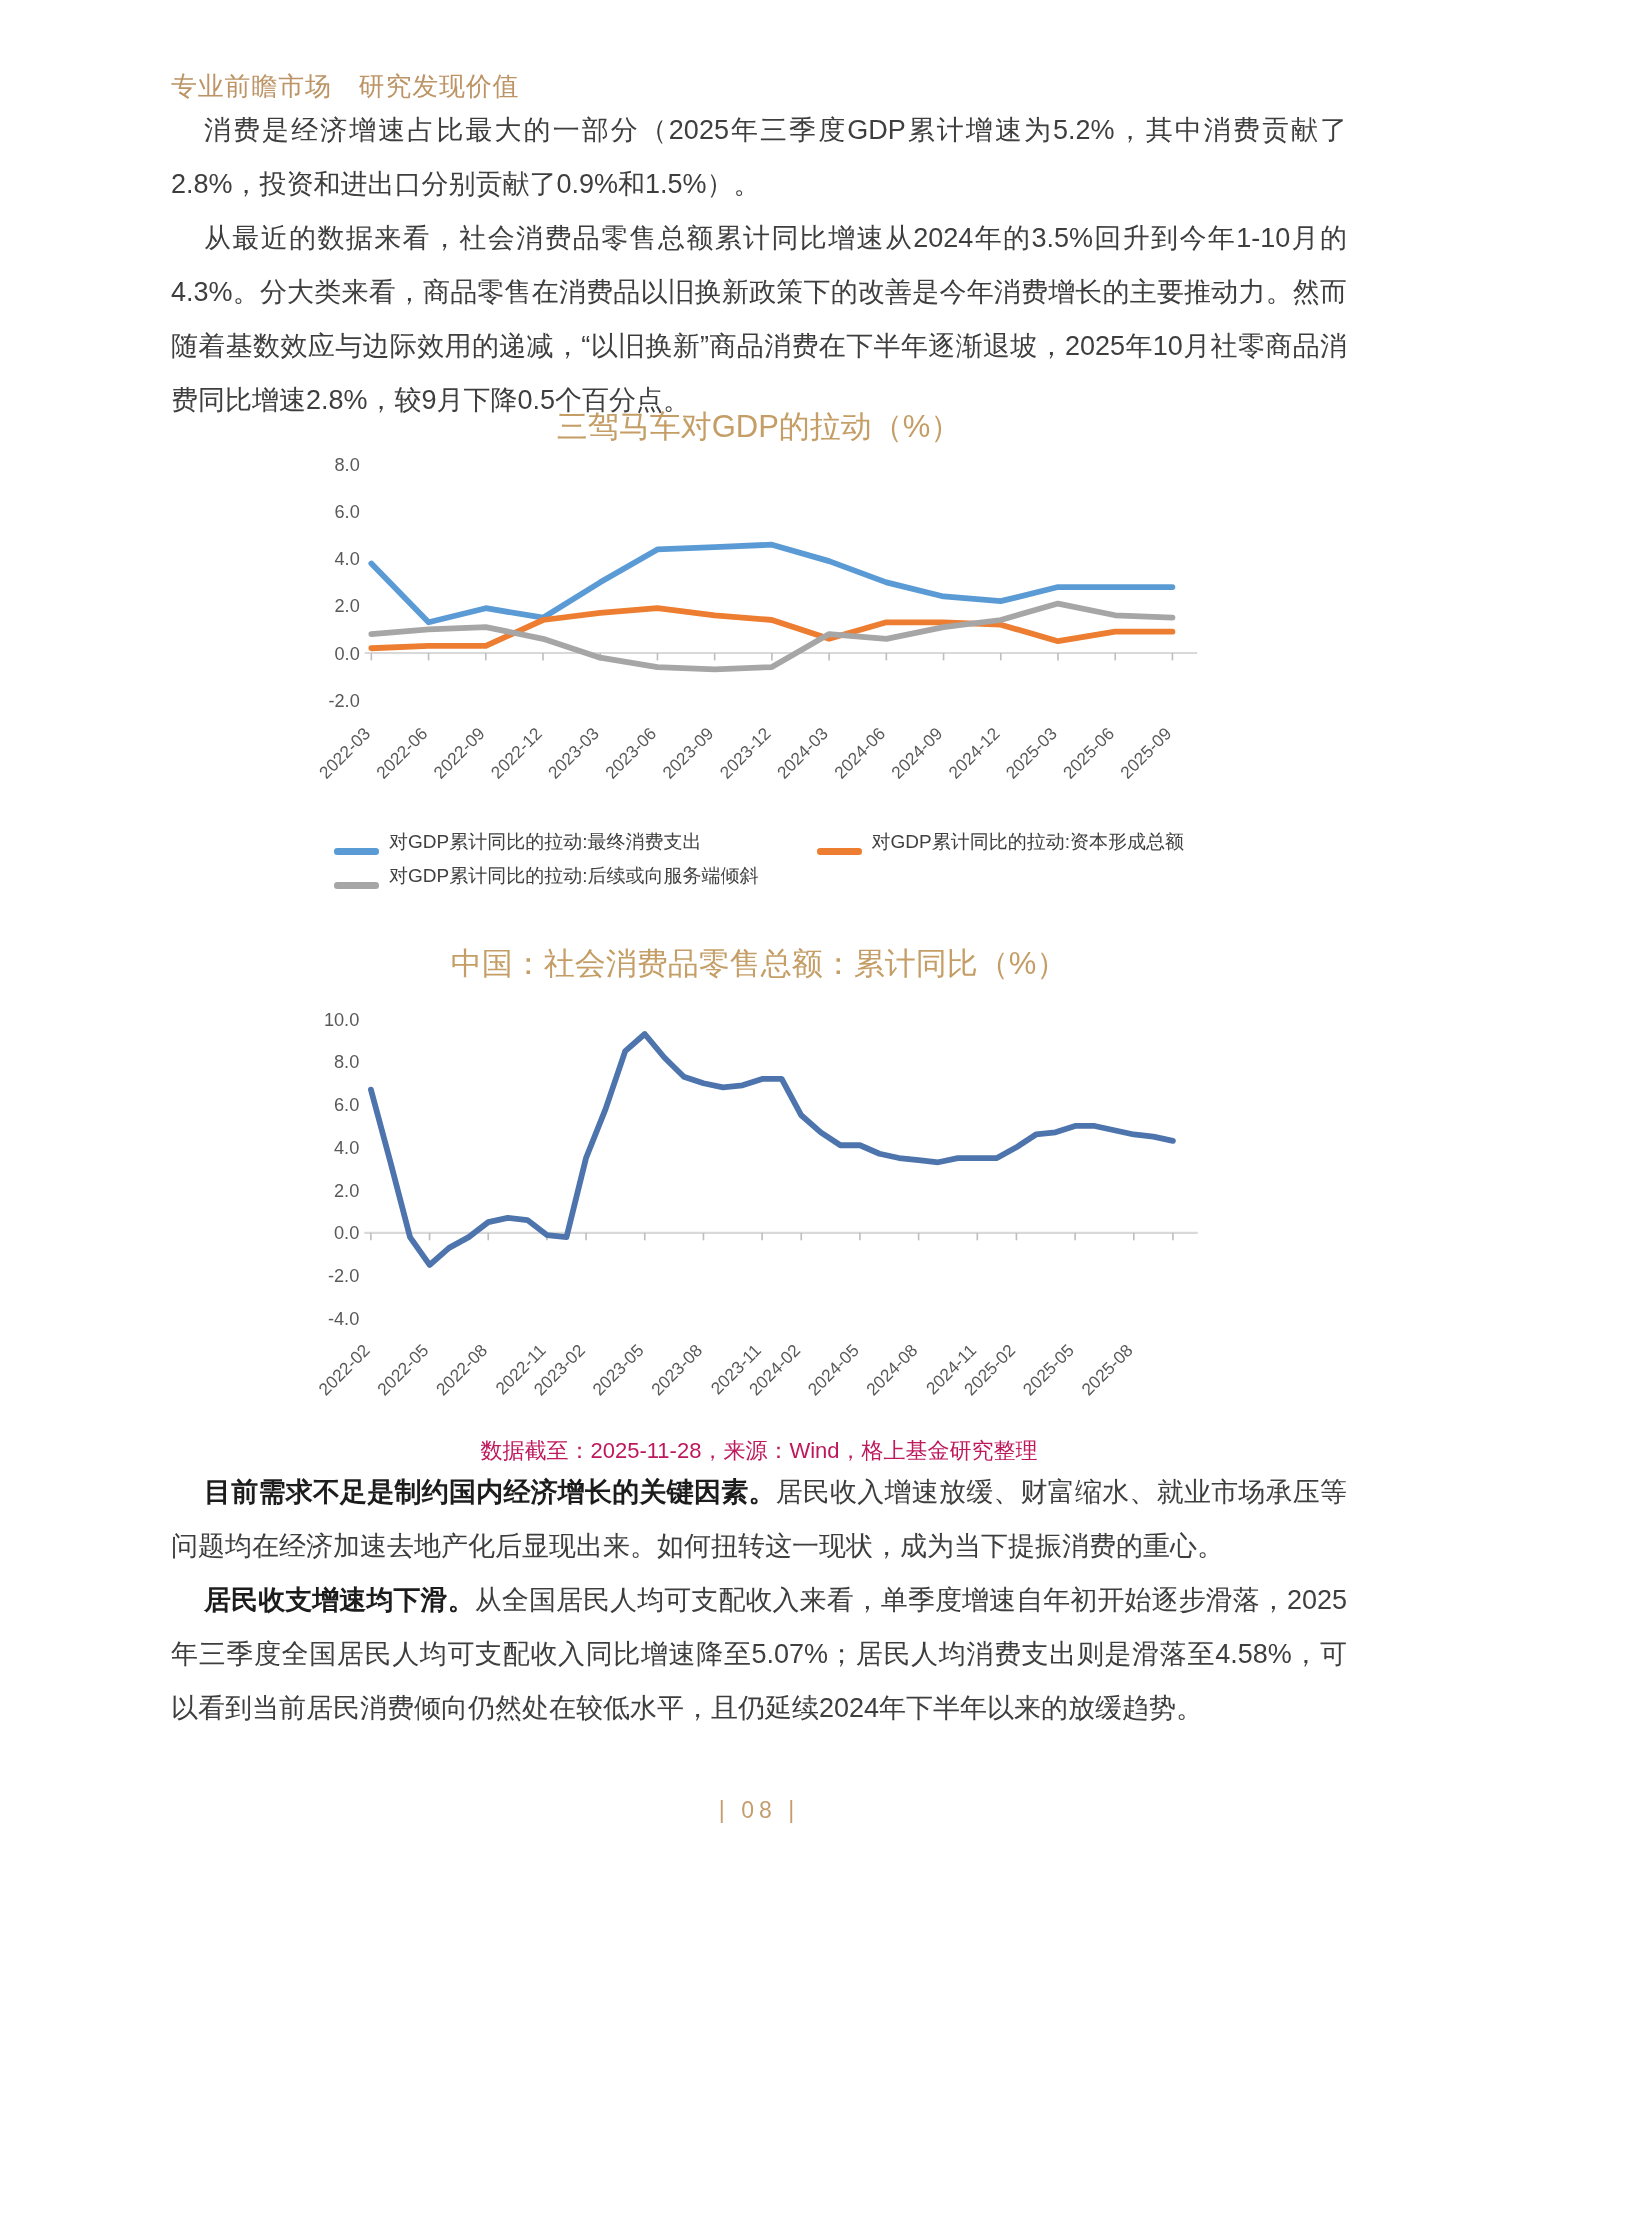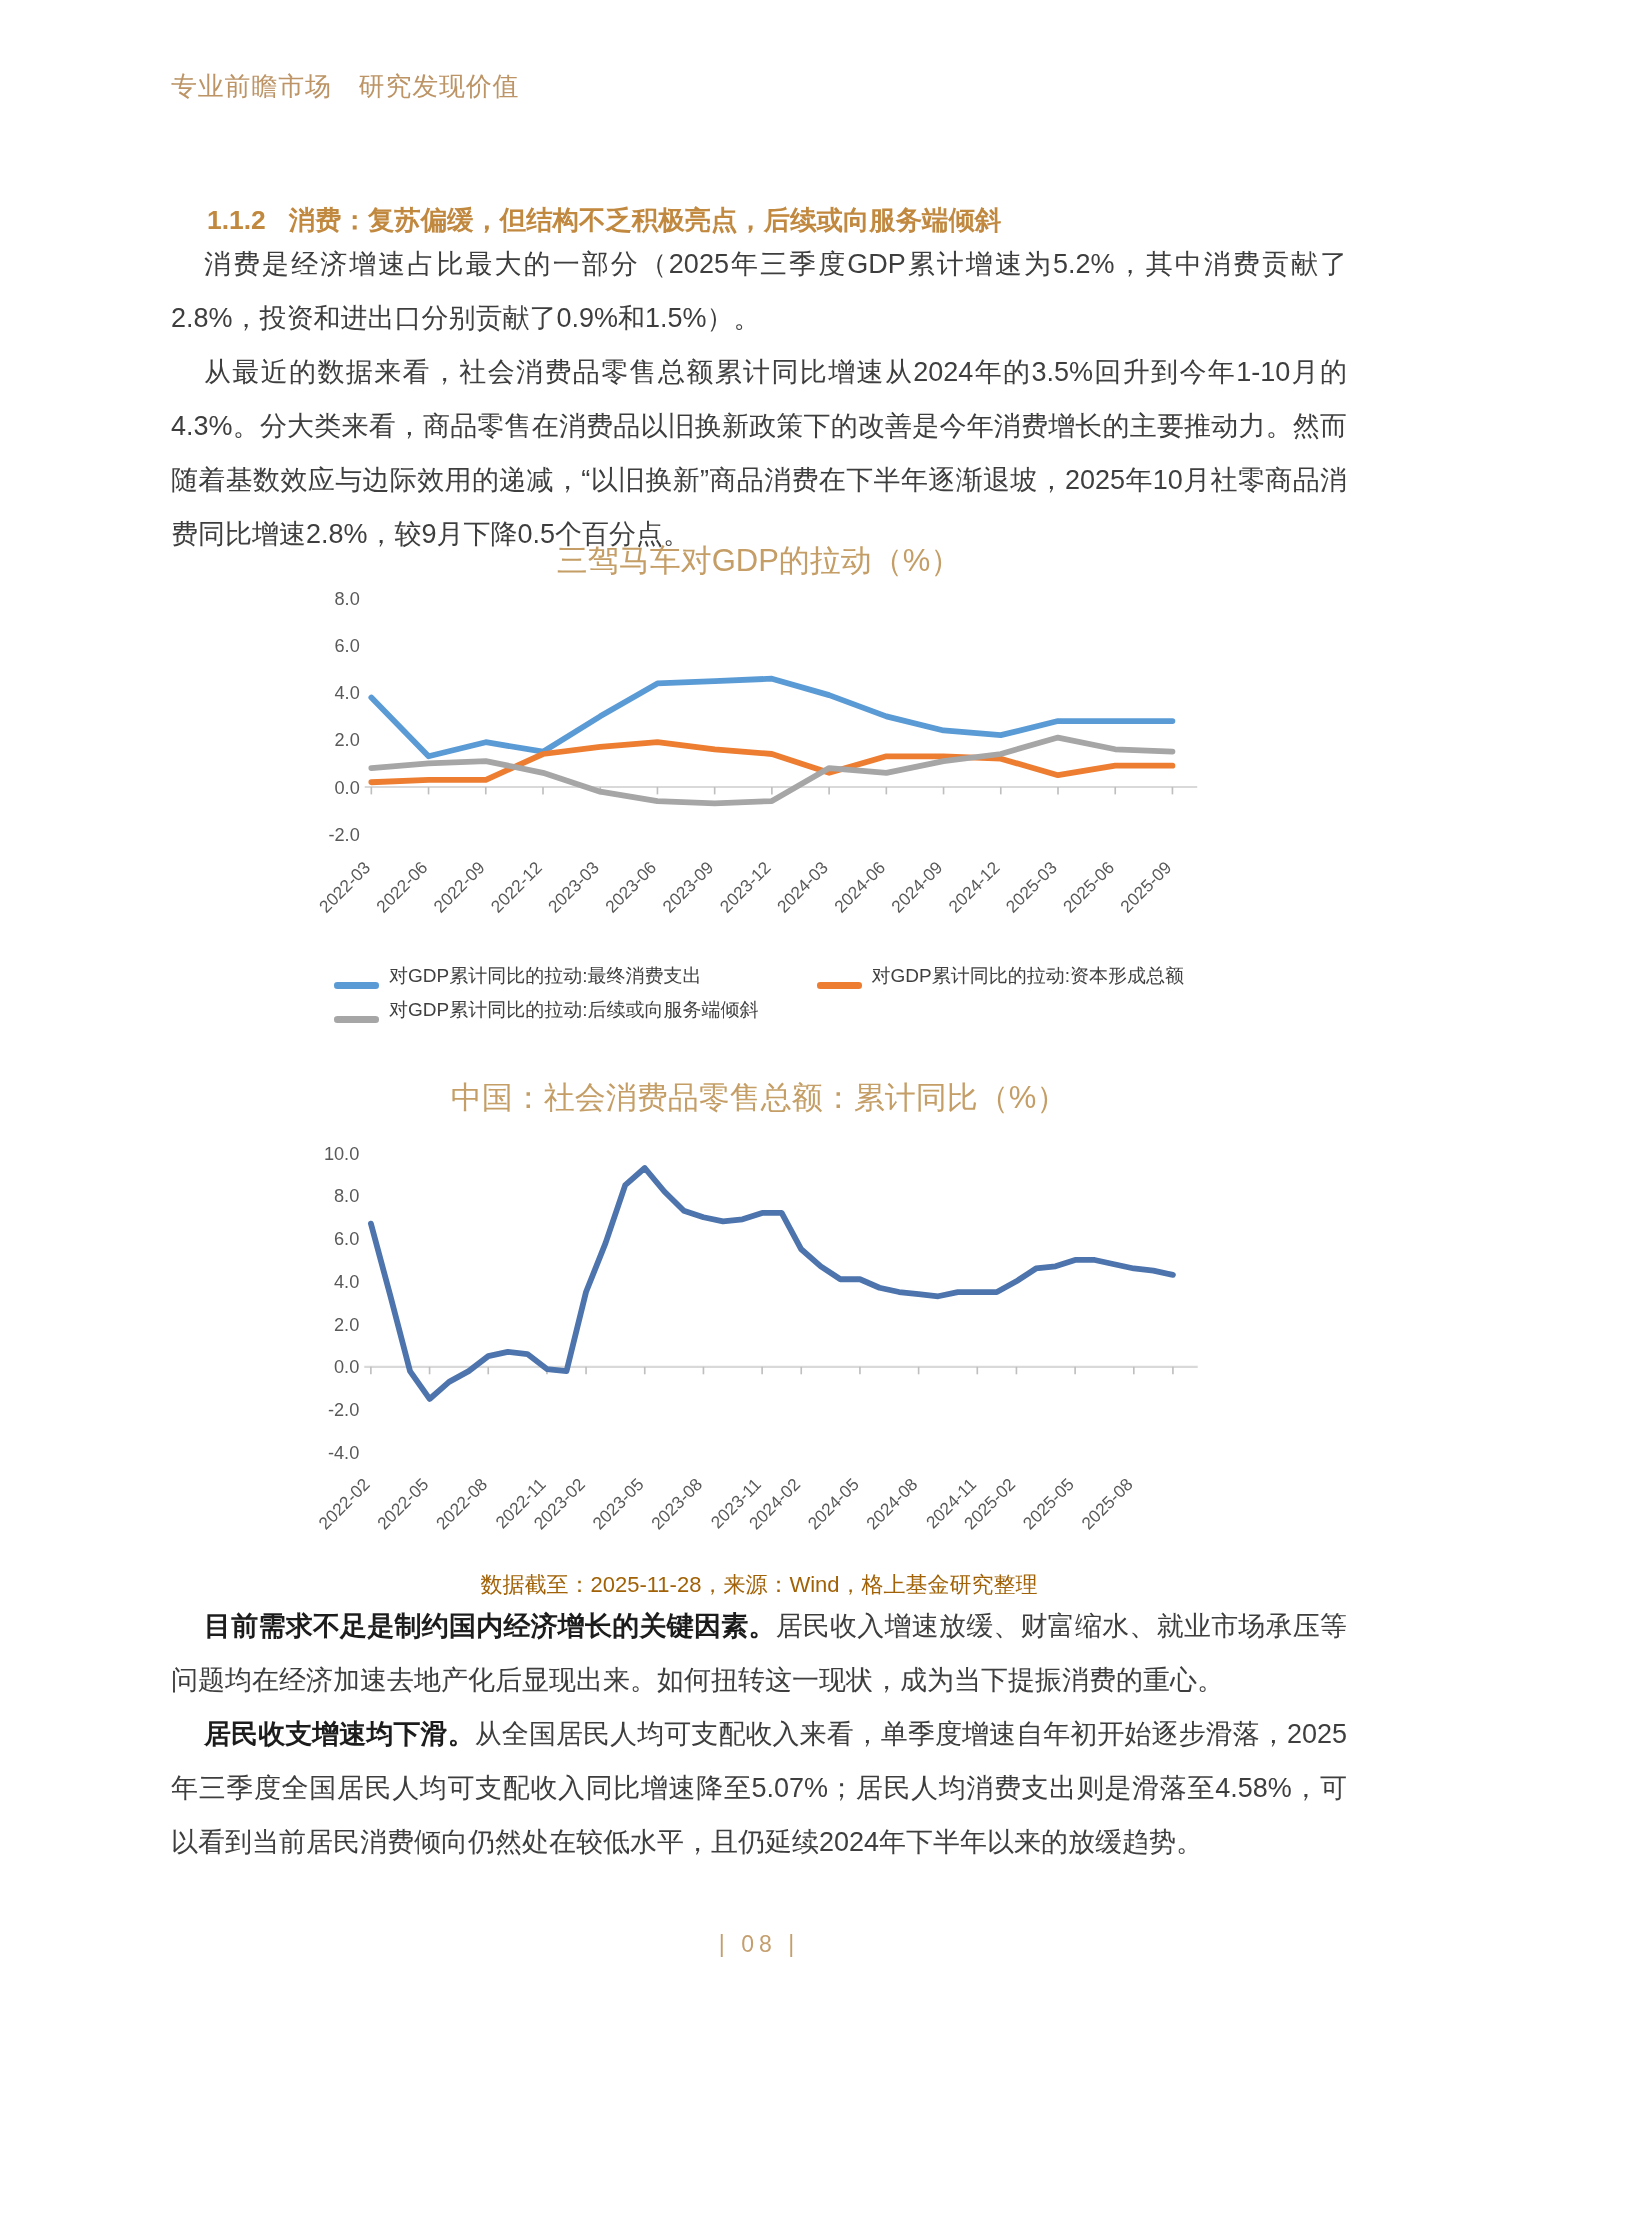--- a/index.html
+++ b/index.html
@@ -30,36 +30,33 @@
   .chart2 .chart-title { margin-top:57px; }
   .chart-block svg { display:block; margin:0 auto; }
   .axis-text { font-size:21px; fill:#595959; }
   .ylab { font-size:22px; }
   .legend {
     display:grid; grid-template-columns:auto auto; column-gap:58px; row-gap:6.6px;
     width:fit-content; margin:33px auto 0 auto;
   }
   .legend-item { display:flex; align-items:flex-end; gap:10px; font-size:19px; line-height:27px; color:#404040; }
   .swatch { width:45px; height:6.6px; border-radius:3.3px; flex:none; }
-  .caption { margin-top:26.4px; text-align:center; font-size:22px; line-height:28px; color:#a16207; }
+  .caption { margin-top:26.4px; text-align:center; font-size:22px; line-height:28px; color:#be185d; }
   .page-number {
     margin-top:60px; text-align:center; font-size:23px; line-height:30px;
     color:#C49E6E; letter-spacing:5px;
   }
 </style>
 </head>
 <body>
 
 <div class="page">
 
   <div class="doc-header">专业前瞻市场　研究发现价值</div>
 
-  <div class="section-heading">
-    <span class="sec-num">1.1.2</span><span class="sec-title">消费：复苏偏缓，但结构不乏积极亮点，后续或向服务端倾斜</span>
-  </div>
 
   <p class="para p1">消费是经济增速占比最大的一部分（2025年三季度GDP累计增速为5.2%，其中消费贡献了2.8%，投资和进出口分别贡献了0.9%和1.5%）。</p>
 
   <p class="para p2">从最近的数据来看，社会消费品零售总额累计同比增速从2024年的3.5%回升到今年1-10月的4.3%。分大类来看，商品零售在消费品以旧换新政策下的改善是今年消费增长的主要推动力。然而随着基数效应与边际效用的递减，“以旧换新”商品消费在下半年逐渐退坡，2025年10月社零商品消费同比增速2.8%，较9月下降0.5个百分点。</p>
 
   <div class="chart-block chart1">
     <div class="chart-title">三驾马车对GDP的拉动（%）</div>
     <svg width="893" height="351" viewBox="0 0 1080 425">
         <text x="56" y="33" text-anchor="end" class="axis-text ylab">8.0</text>
         <text x="56" y="90" text-anchor="end" class="axis-text ylab">6.0</text>

